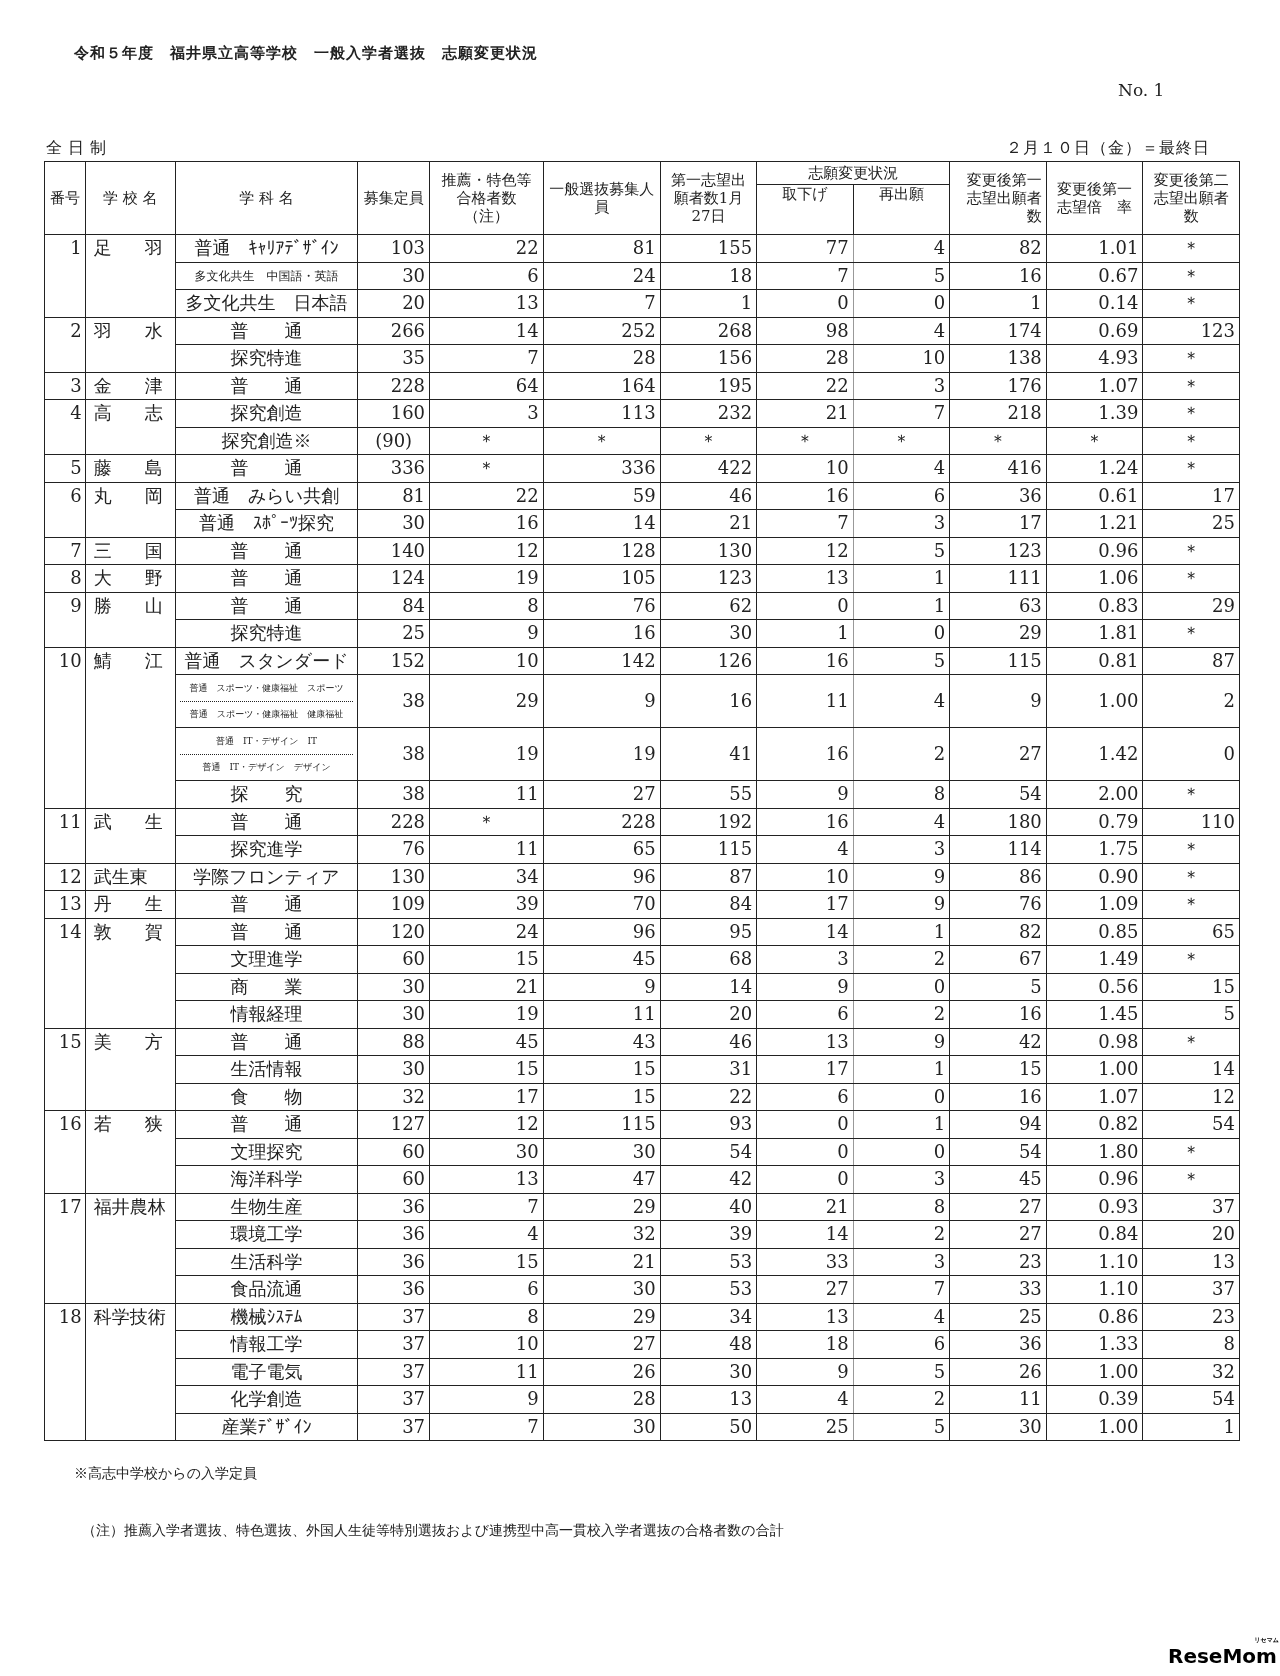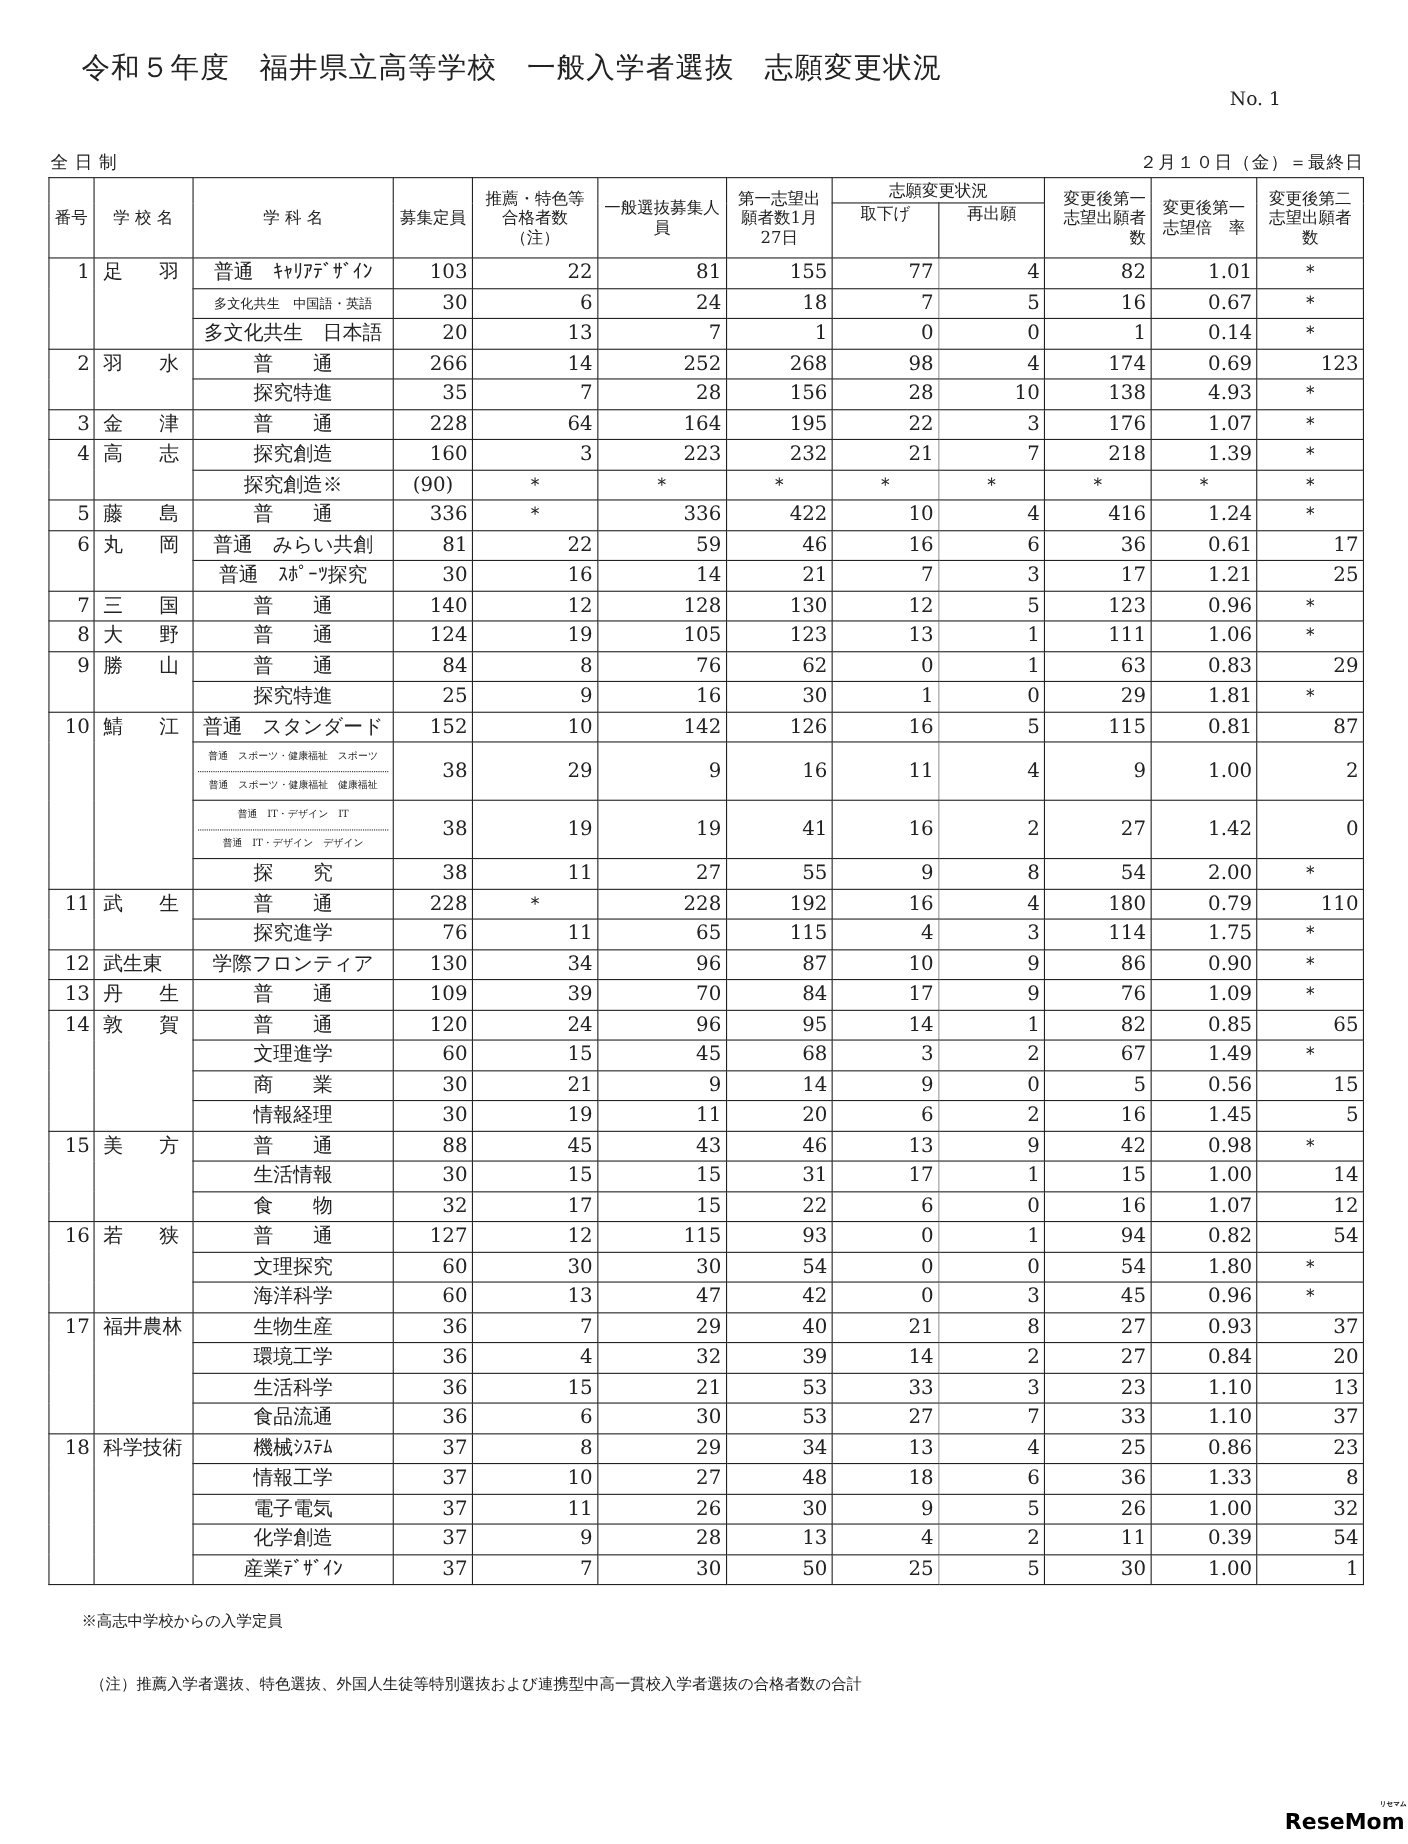--- a/index.html
+++ b/index.html
@@ -1,20 +1,20 @@
 <!DOCTYPE html>
 <html><head>
 <meta charset="utf-8">
 <style>
   html,body{margin:0;padding:0;background:#fff;}
   body{width:1280px;height:1676px;position:relative;font-family:"DejaVu Serif","Liberation Serif",serif;color:#222;overflow:hidden;}
-  .title{position:absolute;left:74px;top:44px;font-family:"DejaVu Sans","Liberation Sans",sans-serif;font-size:26px;letter-spacing:1px;}
+  .title{position:absolute;left:74px;top:44px;font-family:"DejaVu Sans","Liberation Sans",sans-serif;font-size:15px;letter-spacing:1px;font-weight:bold;}
   .pageno{position:absolute;left:1118px;top:80px;font-size:17px;}
   .kind{position:absolute;left:46px;top:138px;font-size:16px;letter-spacing:6px;}
-  .date{position:absolute;right:40px;top:138px;font-size:16px;letter-spacing:1px;}
+  .date{position:absolute;right:70px;top:138px;font-size:16px;letter-spacing:1px;}
   table{position:absolute;left:44px;top:161px;width:1196px;border-collapse:collapse;table-layout:fixed;font-size:18px;}
   th,td{border:1.5px solid #222;padding:0 4px;height:26.5px;line-height:26px;white-space:nowrap;overflow:hidden;}
   th{font-weight:normal;font-size:15px;line-height:18px;text-align:center;height:auto;}
   td.n{text-align:right;}
   td.c{text-align:center;}
   td.no{text-align:right;vertical-align:top;padding-right:3px;}
   td.sch{vertical-align:top;}
   .sch span{display:flex;justify-content:space-between;padding:0 8px 0 4px;}
   td.dept{text-align:center;}
   td.dept.small{font-size:12px;}
@@ -169,21 +169,21 @@
         <td rowspan="2" class="no">4</td>
         <td rowspan="2" class="sch">
           <span>
             <b style="font-weight:normal">高</b>
             <b style="font-weight:normal">志</b>
           </span>
         </td>
         <td class="dept">探究創造</td>
         <td class="n">160</td>
         <td class="n">3</td>
-        <td class="n">223</td>
+        <td class="n">113</td>
         <td class="n">232</td>
         <td class="n thin-r">21</td>
         <td class="n">7</td>
         <td class="n">218</td>
         <td class="n">1.39</td>
         <td class="c">＊</td>
       </tr>
       <tr>
         <td class="dept">探究創造※</td>
         <td class="c">(90)</td>

